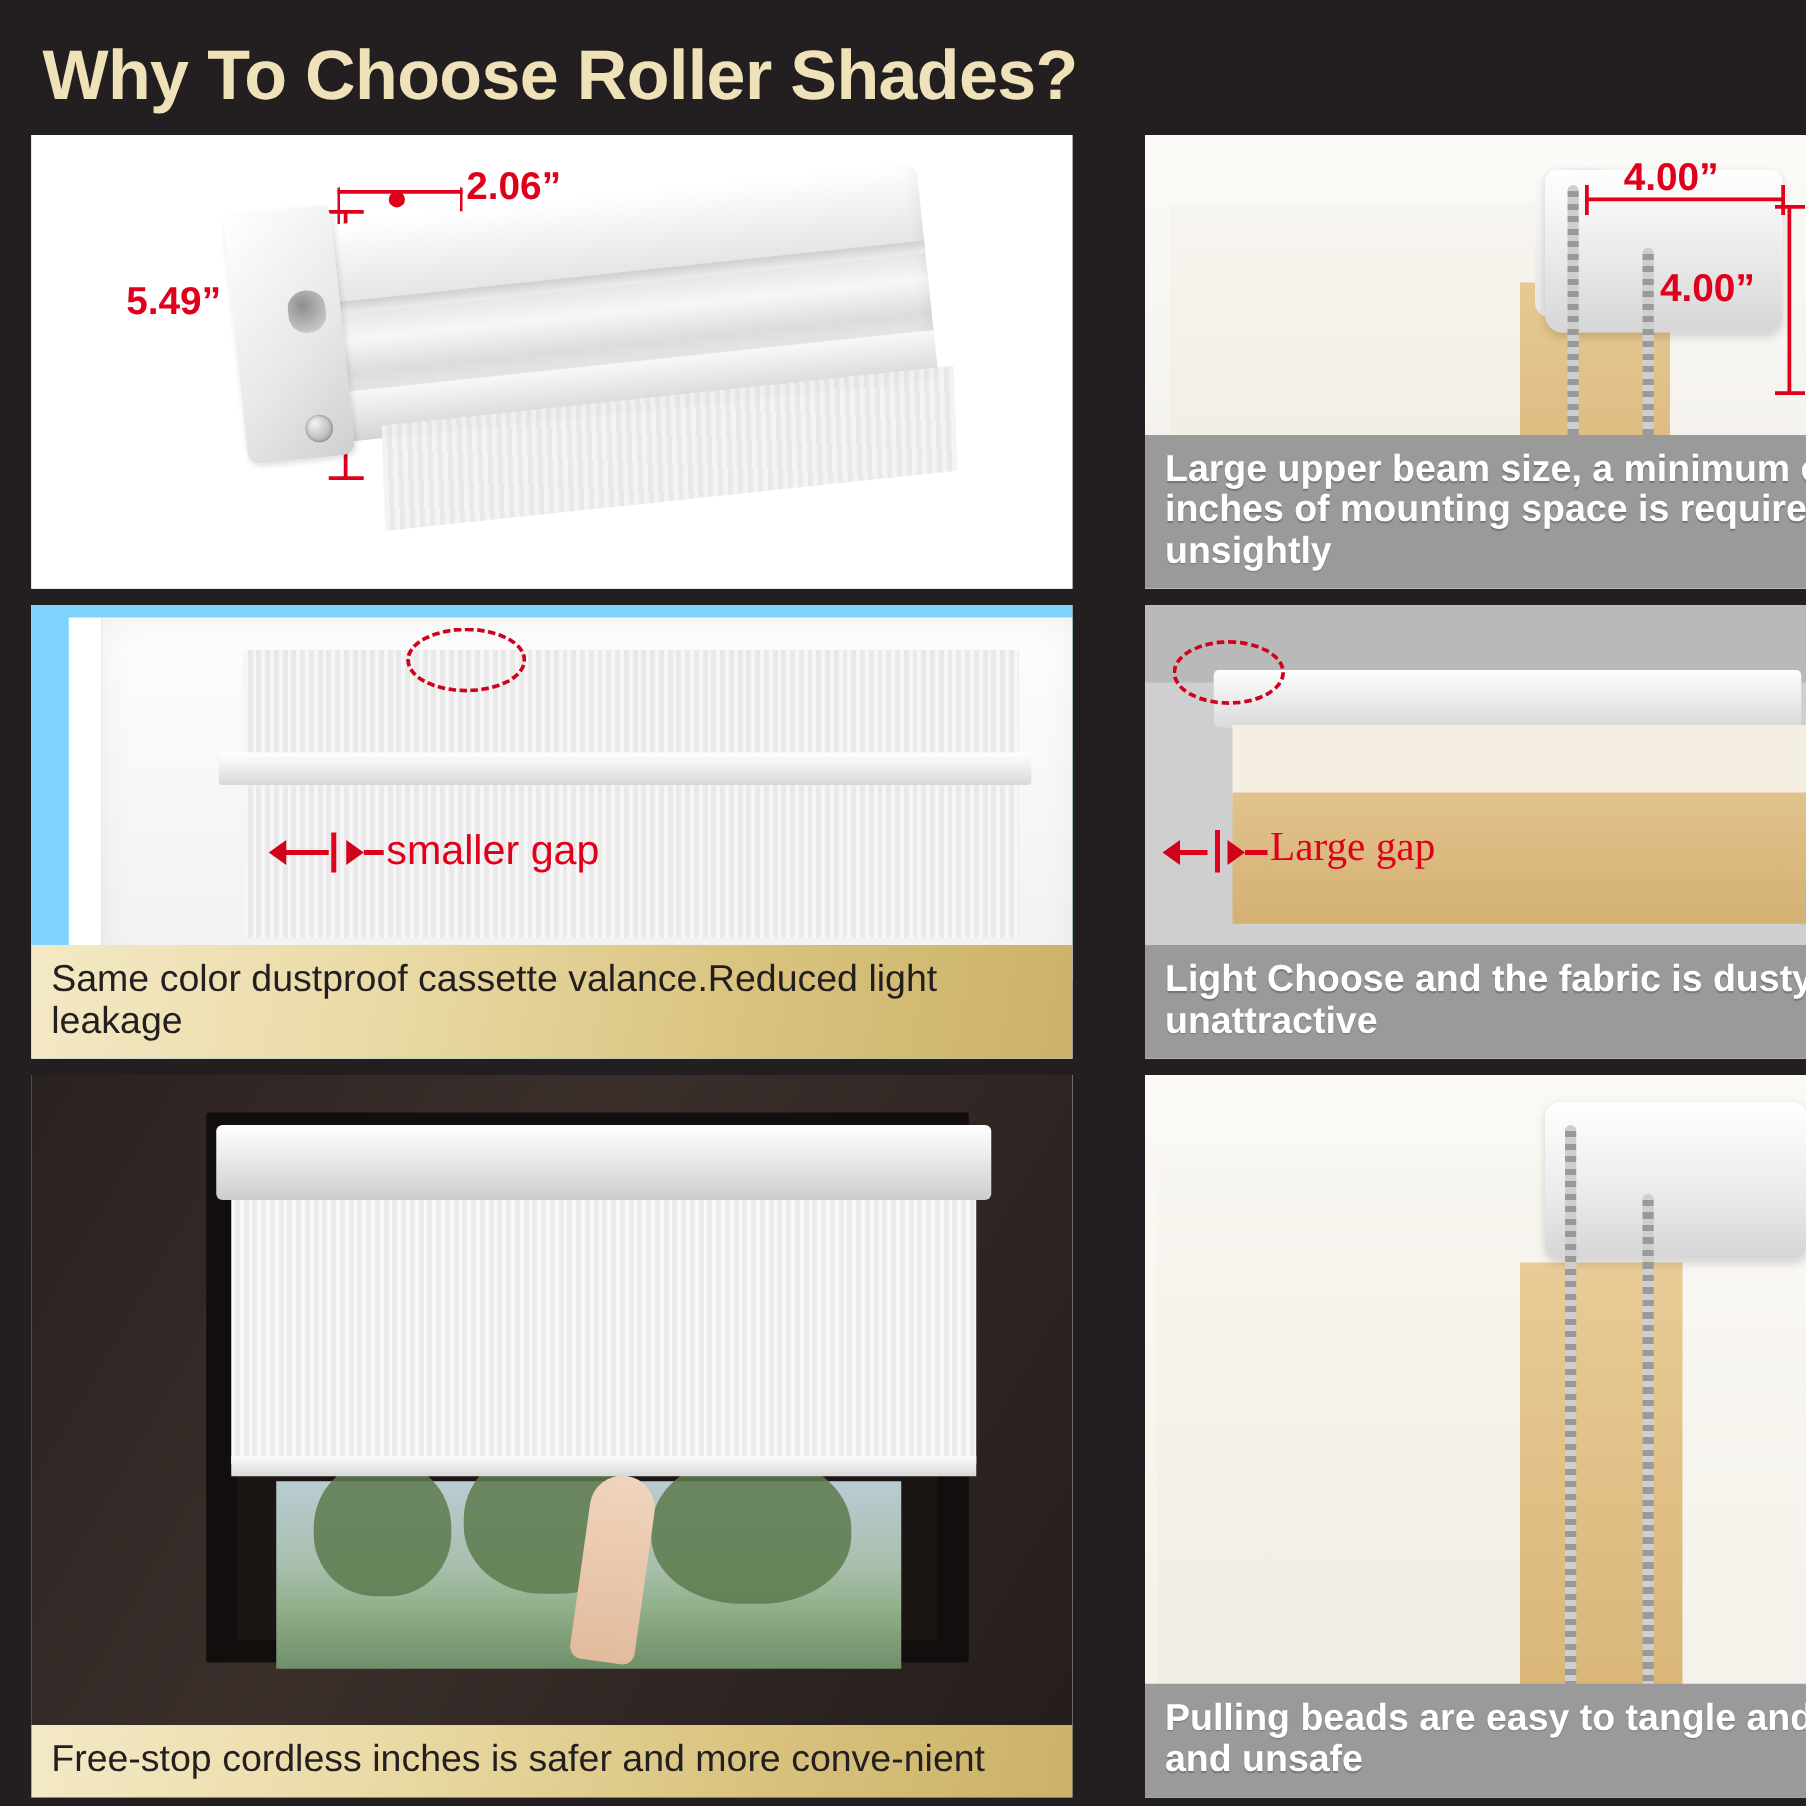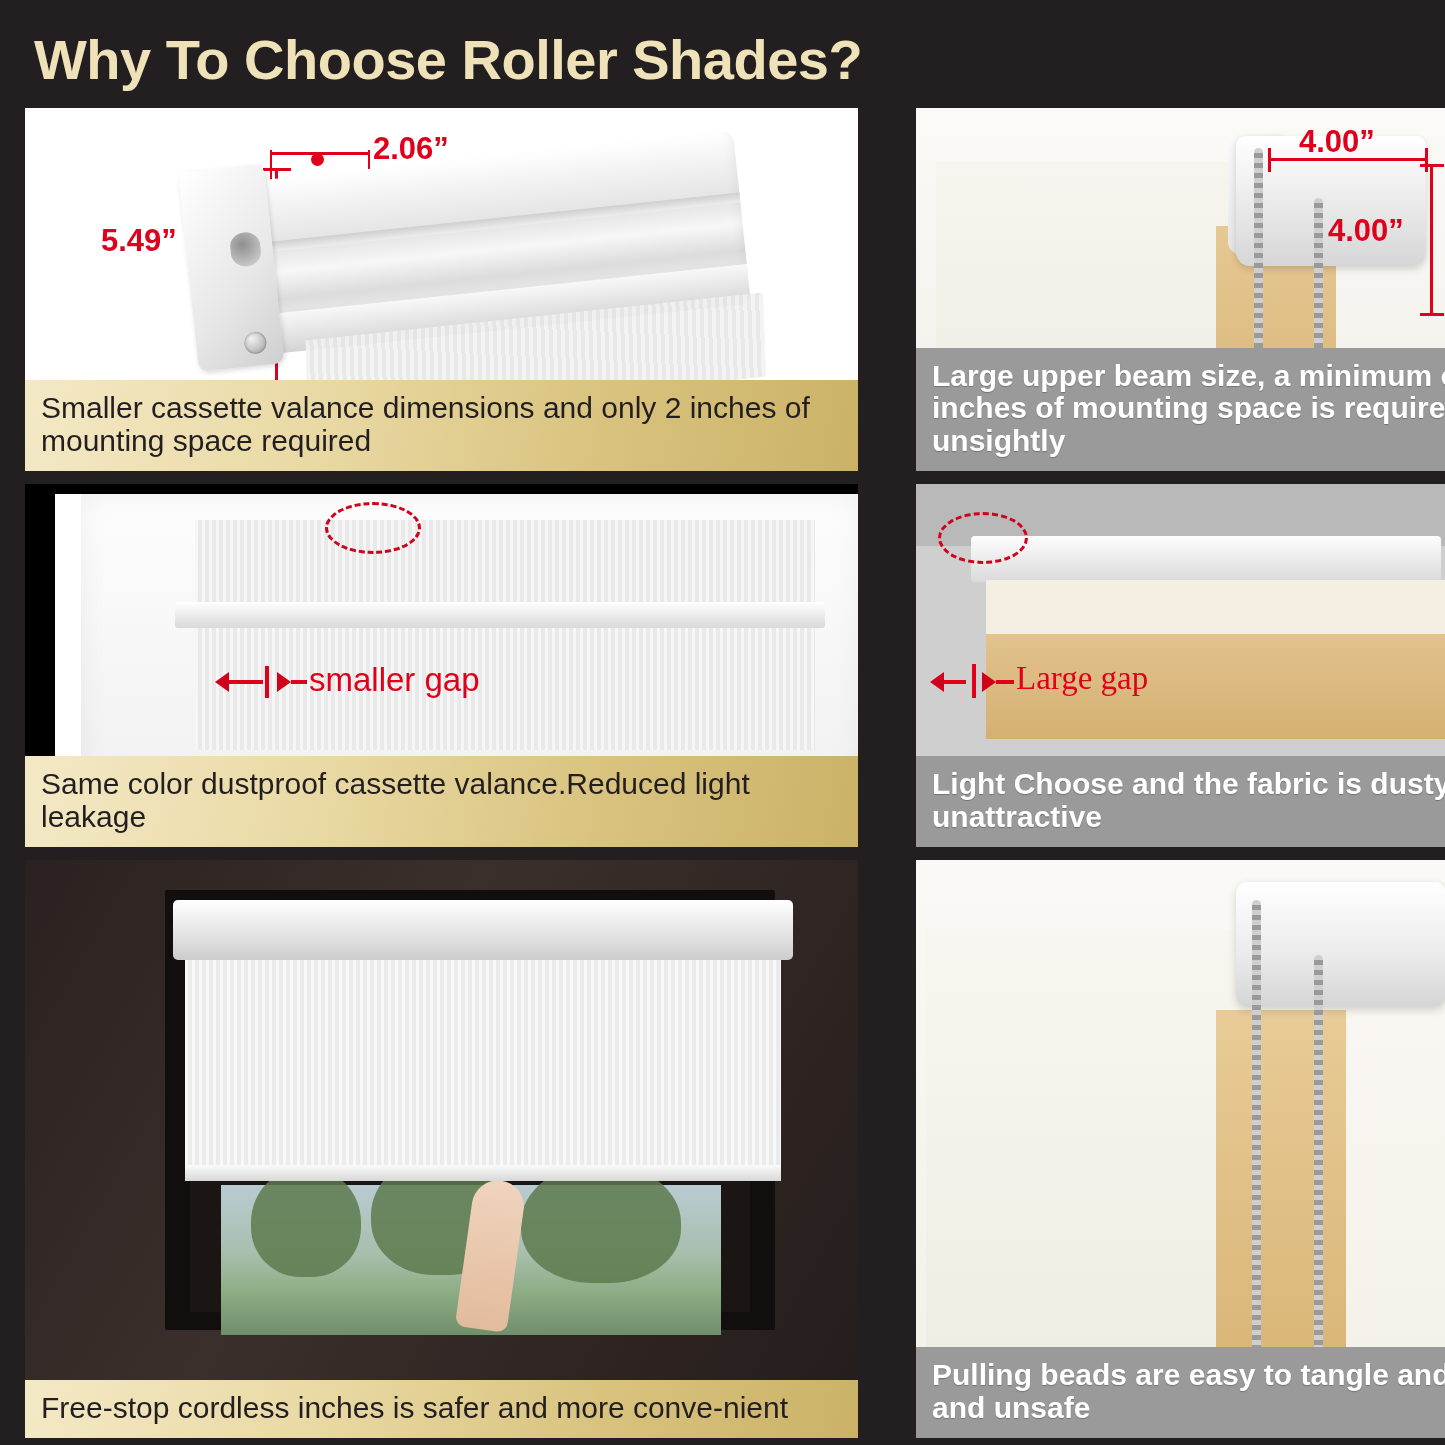--- a/index.html
+++ b/index.html
@@ -130,21 +130,21 @@
     position:absolute;left:300px;top:118px;width:120px;height:196px;
     background:linear-gradient(180deg,#e6c893,#d9b779);
   }
   .chain{
     position:absolute;width:9px;
     background:repeating-linear-gradient(180deg,#cfcfcf 0 5px,#9a9a9a 5px 10px);
     border-radius:5px;
   }
 
   
-  .ph3{background:#000000;}
+  .ph3{background:#7dd3fc;}
   .w-frame{
     position:absolute;left:30px;top:10px;width:780px;height:290px;
     background:linear-gradient(180deg,#fdfdfd,#f1f1f1);
     border-left:26px solid #ffffff;
     box-shadow:inset 0 0 30px rgba(0,0,0,.06);
   }
   .w-shade{
     position:absolute;left:170px;top:36px;width:620px;height:230px;
     background:repeating-linear-gradient(90deg,#f6f6f6 0 3px,#e9e9e9 3px 7px);
   }
@@ -217,21 +217,20 @@
         <div class="valance">
           <div class="val-body"></div>
           <div class="val-lip"></div>
           <div class="val-fab"></div>
           <div class="val-end">
             <div class="val-hole"></div>
             <div class="val-screw s1"></div>
           </div>
         </div>
       </div>
-      <div class="caption cap-gold">Smaller cassette valance dimensions and only 2 inches of mounting space required</div>
     </div>
 
     <div class="cell c-right r1r">
       <div class="photo ph2">
 
         <div class="fabric-white"></div>
         <div class="fabric-beige"></div>
         <div class="beam2"></div>
         <div class="beam"></div>
         <div class="chain" style="left:338px;top:40px;height:275px;"></div>

